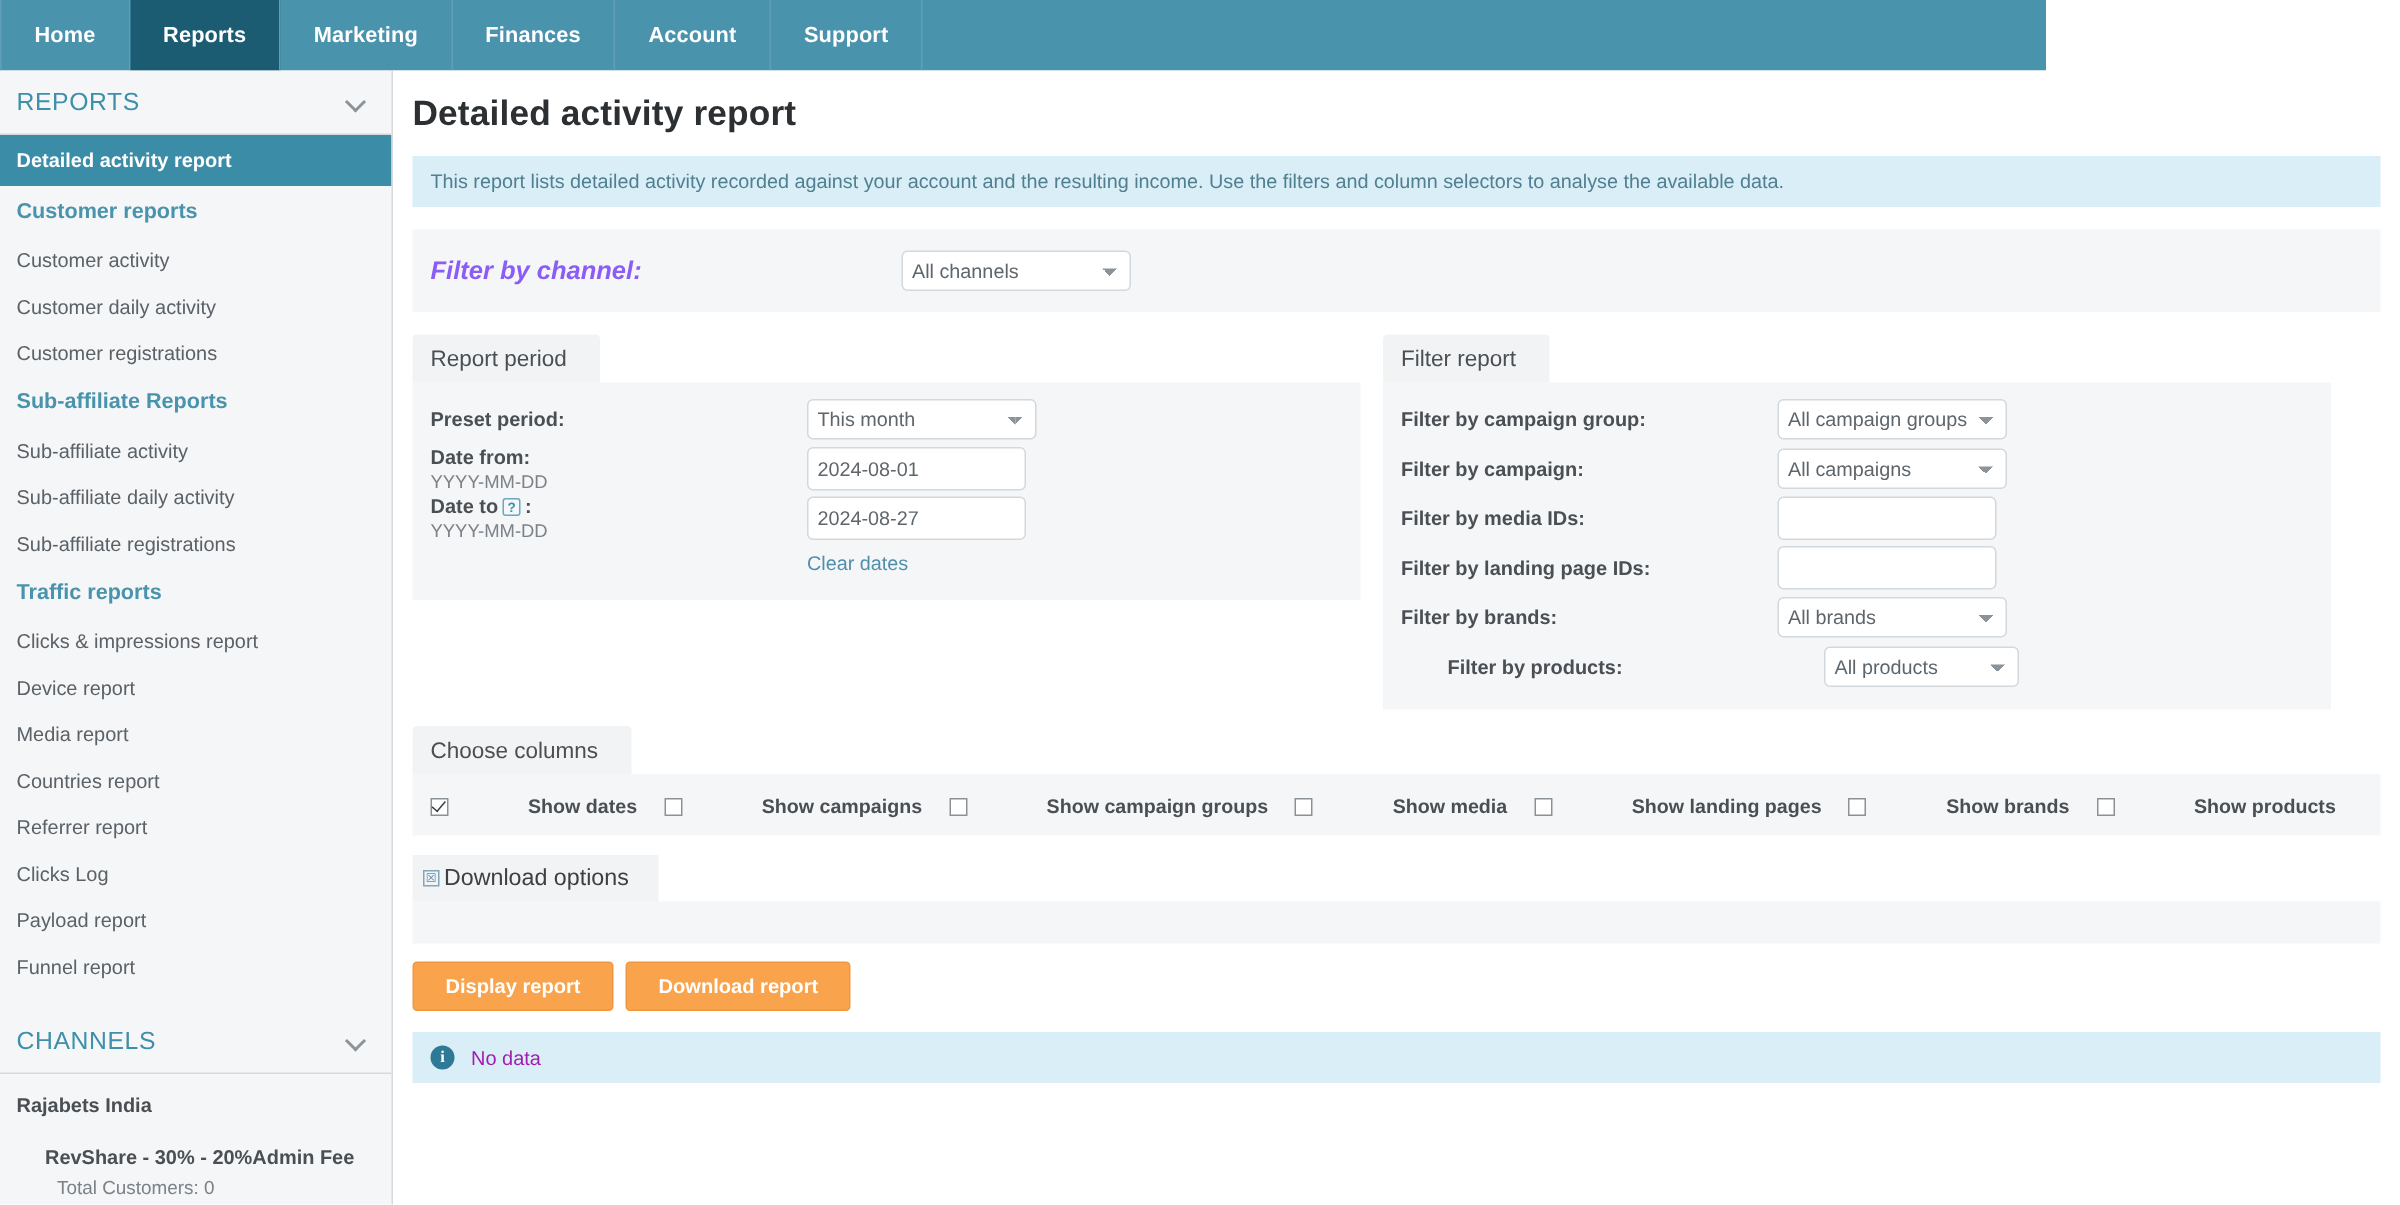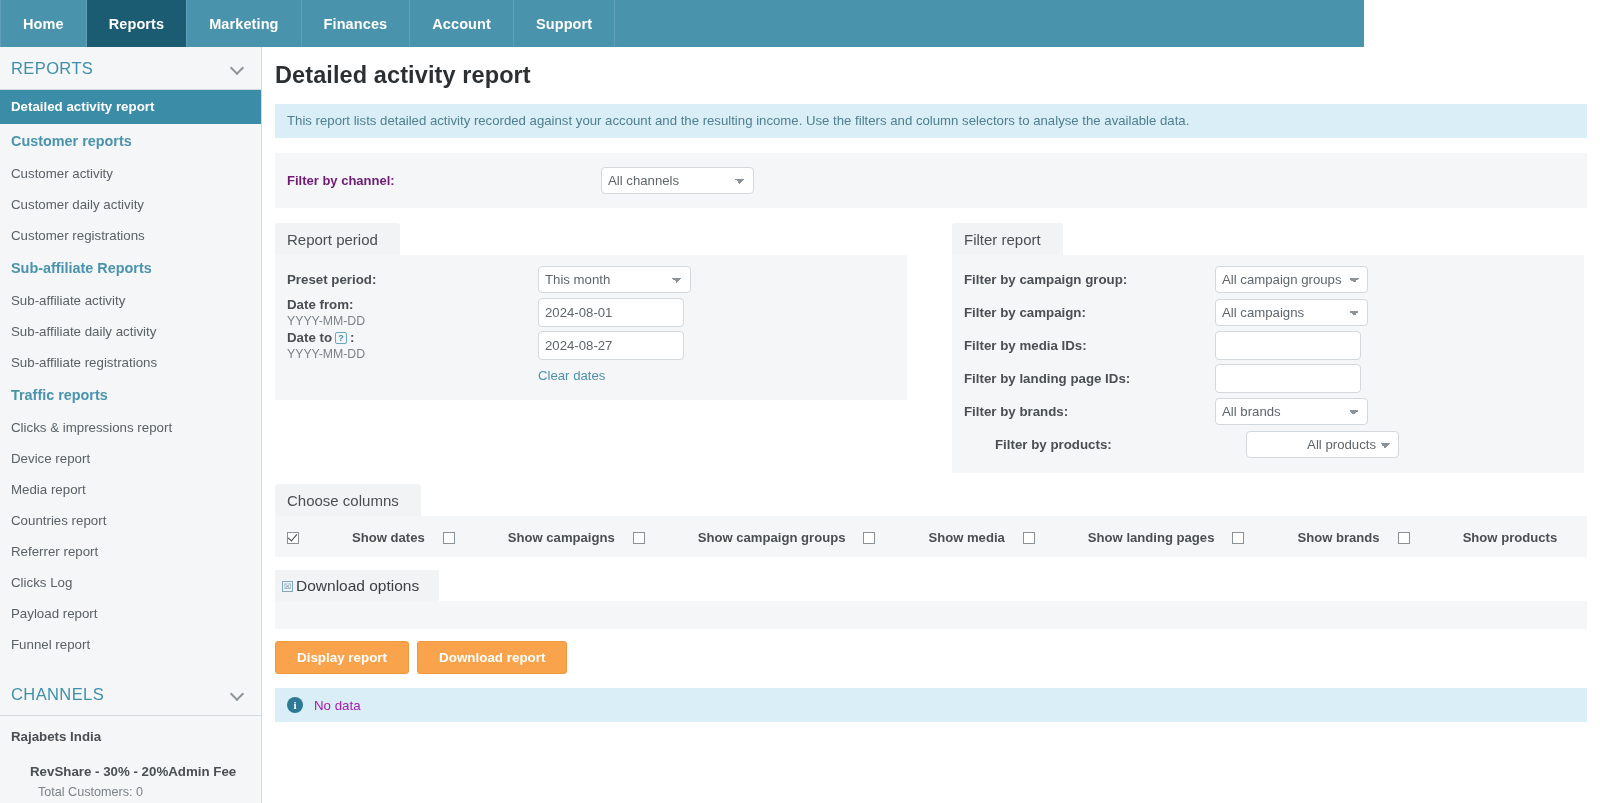--- a/index.html
+++ b/index.html
@@ -115,22 +115,23 @@
     line-height: 16px;
   }
   .channel-bar {
     margin: 15px 13px 0 13px;
     background: #f4f6f7;
     height: 55px;
     display: flex; align-items: center;
     padding-left: 12px;
   }
   .channel-bar .lbl {
-    font-size: 13px; font-weight: bold; color: #701a75;
+    font-size: 17px; font-weight: bold; color: #8b5cf6;
     width: 314px;
+    font-style: italic;
   }
 
   
   select.ctl, input.ctl {
     font-family: "Liberation Sans", sans-serif;
     font-size: 13.2px;
     color: #5e666c;
     background: #ffffff;
     border: 1px solid #d3d8dc;
     border-radius: 4px;
@@ -351,21 +352,21 @@
         </div>
 
         <div class="row" style="min-height:26px;">
           <span style="width:251px;"></span>
           <span class="clear-dates">Clear dates</span>
         </div>
 
       </div>
     </div>
 
-    <div class="panel" style="left:690px; top:0; width:632px;">
+    <div class="panel" style="left:660px; top:0; width:632px;">
       <div class="panel-head">Filter report</div>
       <div class="panel-body">
 
         <div class="row">
           <span class="lbl" style="width:251px;">Filter by campaign group:</span>
           <select class="ctl" style="width:153px;">
             <option>All campaign groups</option>
           </select>
         </div>
 
@@ -388,21 +389,21 @@
 
         <div class="row">
           <span class="lbl" style="width:251px;">Filter by brands:</span>
           <select class="ctl" style="width:153px;">
             <option>All brands</option>
           </select>
         </div>
 
         <div class="row">
           <span class="lbl" style="width:251px;margin-left:31px;">Filter by products:</span>
-          <select class="ctl" style="width:153px;text-align:right;">
+          <select class="ctl" style="width:130px;">
             <option>All products</option>
           </select>
         </div>
 
       </div>
     </div>
   </div>
 
   <div style="margin:16px 13px 0 13px;">
     <div class="panel-head">Choose columns</div>

